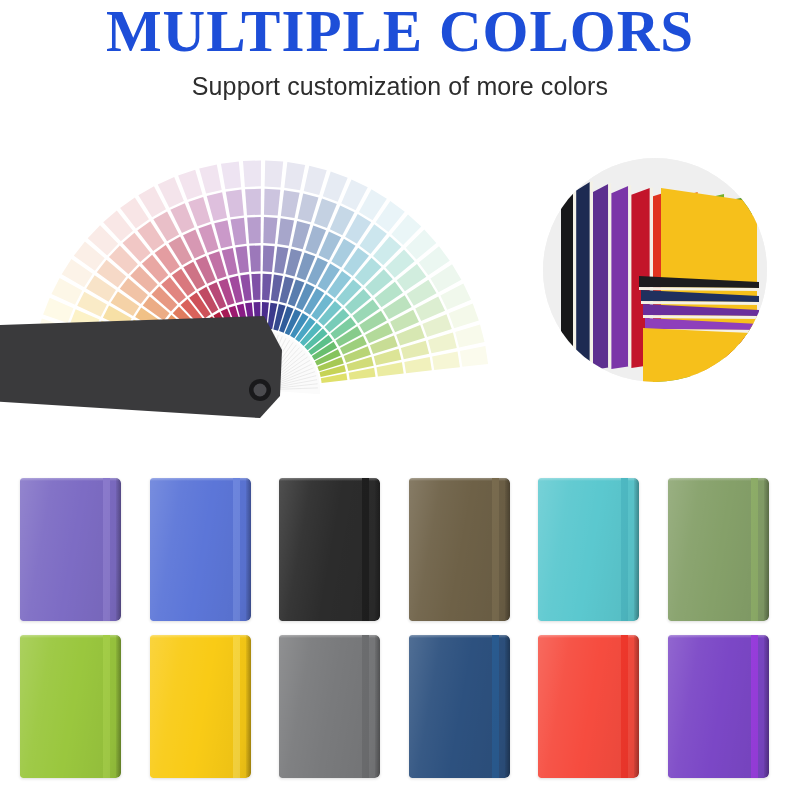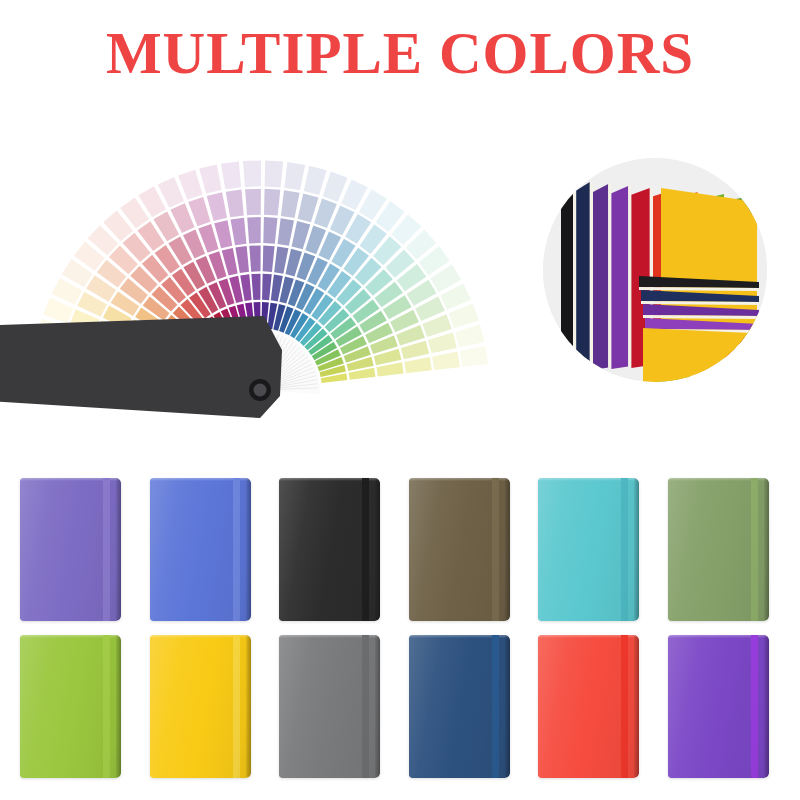--- a/index.html
+++ b/index.html
@@ -18,26 +18,25 @@
 
   
   #header {
     position: absolute;
     top: 0; left: 0;
     width: 800px;
     text-align: center;
   }
   #title {
     margin: 0;
-    padding-top: 22px;
     font-family: "Liberation Serif", serif;
     font-size: 59px;
     font-weight: 700;
     letter-spacing: 1px;
-    color: #ef4444;
+    color: #1d4ed8;
     line-height: 1.06;
     white-space: nowrap;
   }
   #subtitle {
     margin: 0;
     padding-top: 9px;
     font-family: "Liberation Sans", sans-serif;
     font-size: 25px;
     font-weight: 400;
     color: #2d2d2d;
@@ -146,20 +145,21 @@
     background: linear-gradient(180deg, rgba(255,255,255,0.30), rgba(255,255,255,0));
   }
 </style>
 </head>
 <body>
 
 <div id="page">
 
   <div id="header">
     <h1 id="title">MULTIPLE COLORS</h1>
+    <p id="subtitle">Support customization of more colors</p>
   </div>
 
   <div id="fan-deck">
     <svg id="fan-svg" width="520" height="330" viewBox="0 0 520 330">
       <g id="fan-swatches">
           <path d="M 206.06 259.27 L 180.15 258.13 L 180.73 251.25 L 206.47 254.42 Z" fill="rgb(247,240,200)"></path>
           <path d="M 177.75 258.02 L 151.85 256.88 L 152.61 247.78 L 178.34 250.95 Z" fill="rgb(249,243,211)"></path>
           <path d="M 149.45 256.77 L 123.54 255.63 L 124.49 244.32 L 150.22 247.49 Z" fill="rgb(250,246,221)"></path>
           <path d="M 121.14 255.52 L 95.23 254.38 L 96.36 240.85 L 122.1 244.03 Z" fill="rgb(251,248,230)"></path>
           <path d="M 92.84 254.28 L 66.93 253.13 L 68.24 237.39 L 93.98 240.56 Z" fill="rgb(253,251,239)"></path>

